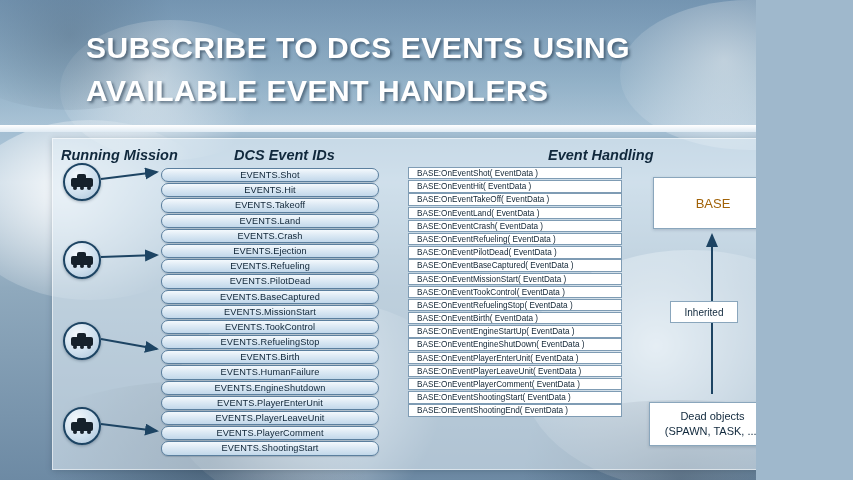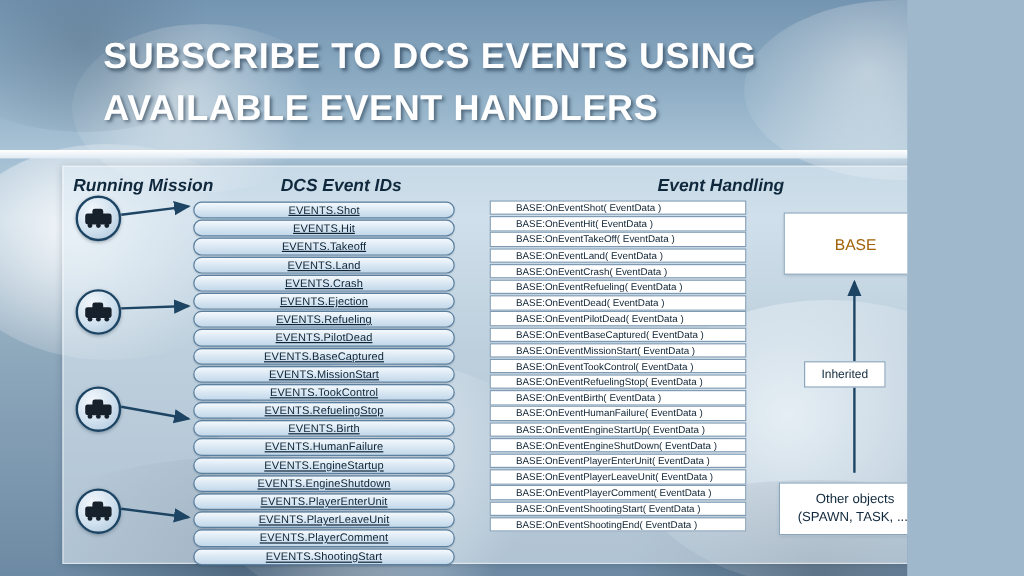--- a/index.html
+++ b/index.html
@@ -101,39 +101,38 @@
     margin-bottom: 1.0px;
     background: linear-gradient(180deg, #f4f9fd 0%, #dce9f4 45%, #c2d8ea 100%);
     border: 1px solid #5b7f9e;
     border-radius: 7px;
     font-size: 9.2px;
     color: #0e2436;
     text-align: center;
     line-height: 12.2px;
     letter-spacing: 0.1px;
     box-shadow: 0 1px 1px rgba(20,40,60,0.18);
-    text-decoration: underline;
   }
 
   
   #handlers-col {
     position: absolute;
     left: 355px;
     top: 28px;
     width: 214px;
   }
   .hbox {
     height: 12.4px;
     margin-bottom: 0.8px;
     background: #ffffff;
     border: 1px solid #7f9cb4;
     font-size: 8.2px;
     color: #102434;
     line-height: 12.4px;
-    padding-left: 21px;
+    padding-left: 8px;
     box-sizing: border-box;
     white-space: nowrap;
     overflow: hidden;
   }
   #base-box {
     position: absolute;
     left: 600px;
     top: 38px;
     width: 118px;
     height: 50px;
@@ -302,54 +301,51 @@
       <div class="pill">EVENTS.Crash</div>
       <div class="pill">EVENTS.Ejection</div>
       <div class="pill">EVENTS.Refueling</div>
       <div class="pill">EVENTS.PilotDead</div>
       <div class="pill">EVENTS.BaseCaptured</div>
       <div class="pill">EVENTS.MissionStart</div>
       <div class="pill">EVENTS.TookControl</div>
       <div class="pill">EVENTS.RefuelingStop</div>
       <div class="pill">EVENTS.Birth</div>
       <div class="pill">EVENTS.HumanFailure</div>
-      <div class="pill">EVENTS.EngineStartup</div>
       <div class="pill">EVENTS.EngineShutdown</div>
       <div class="pill">EVENTS.PlayerEnterUnit</div>
       <div class="pill">EVENTS.PlayerLeaveUnit</div>
       <div class="pill">EVENTS.PlayerComment</div>
       <div class="pill">EVENTS.ShootingStart</div>
 
     </div>
 
     <div id="handlers-col">
       <div class="hbox">BASE:OnEventShot( EventData )</div>
       <div class="hbox">BASE:OnEventHit( EventData )</div>
       <div class="hbox">BASE:OnEventTakeOff( EventData )</div>
       <div class="hbox">BASE:OnEventLand( EventData )</div>
       <div class="hbox">BASE:OnEventCrash( EventData )</div>
       <div class="hbox">BASE:OnEventRefueling( EventData )</div>
-      <div class="hbox">BASE:OnEventDead( EventData )</div>
       <div class="hbox">BASE:OnEventPilotDead( EventData )</div>
       <div class="hbox">BASE:OnEventBaseCaptured( EventData )</div>
       <div class="hbox">BASE:OnEventMissionStart( EventData )</div>
       <div class="hbox">BASE:OnEventTookControl( EventData )</div>
       <div class="hbox">BASE:OnEventRefuelingStop( EventData )</div>
       <div class="hbox">BASE:OnEventBirth( EventData )</div>
-      <div class="hbox">BASE:OnEventHumanFailure( EventData )</div>
       <div class="hbox">BASE:OnEventEngineStartUp( EventData )</div>
       <div class="hbox">BASE:OnEventEngineShutDown( EventData )</div>
       <div class="hbox">BASE:OnEventPlayerEnterUnit( EventData )</div>
       <div class="hbox">BASE:OnEventPlayerLeaveUnit( EventData )</div>
       <div class="hbox">BASE:OnEventPlayerComment( EventData )</div>
       <div class="hbox">BASE:OnEventShootingStart( EventData )</div>
       <div class="hbox">BASE:OnEventShootingEnd( EventData )</div>
     </div>
 
     <div id="base-box">BASE</div>
     <div id="inherited-box">Inherited</div>
     <div id="other-box">
-      <span>Other objects</span>
+      <span>Dead objects</span>
       <span>(SPAWN, TASK, ...)</span>
     </div>
 
   </div>
 </div>
 
 </body></html>

